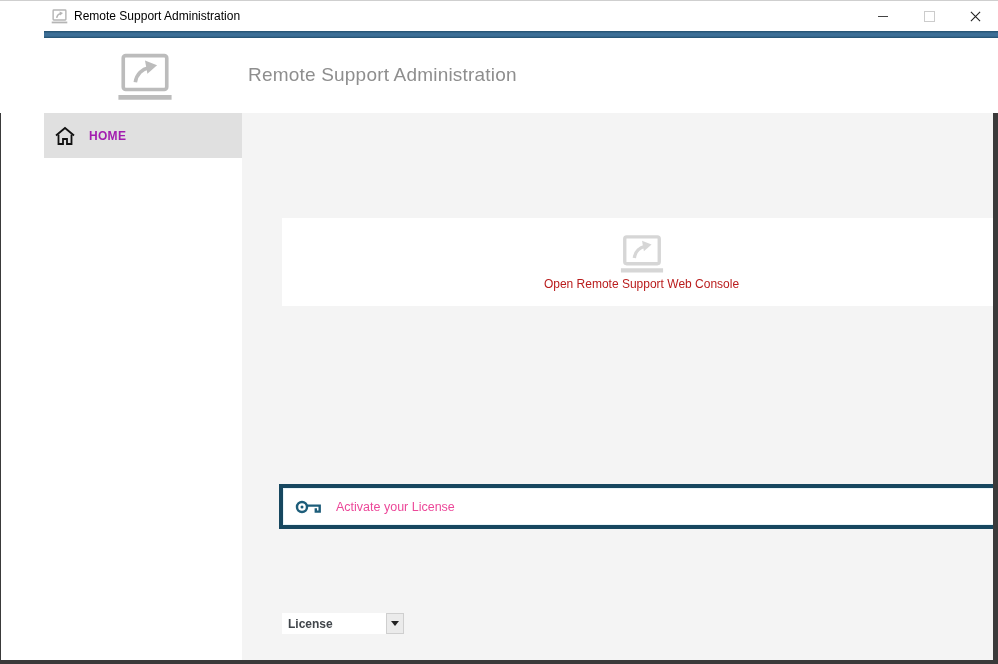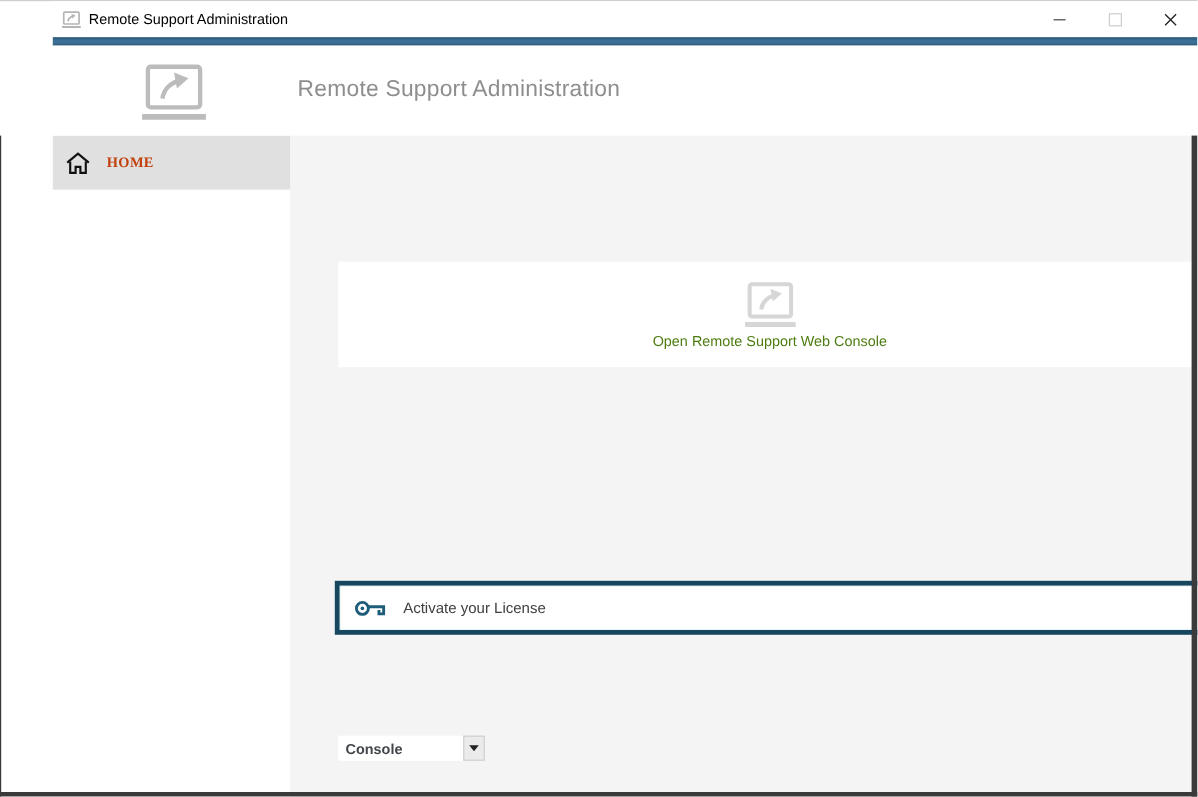--- a/index.html
+++ b/index.html
@@ -22,37 +22,37 @@
   
   .header{height:75px;background:#fff;position:relative;}
   .header .logo{position:absolute;left:72px;top:14px;width:58px;height:48px;color:#bcbcbc;}
   .header .page-title{position:absolute;left:204px;top:26px;font-size:19px;color:#8e8e8e;letter-spacing:.2px;}
   
   .body{display:flex;height:552px;}
   .sidebar{width:198px;background:#fff;flex:0 0 auto;}
   .nav-item{height:45px;display:flex;align-items:center;padding-left:10px;cursor:default;}
   .nav-item.selected{background:#e0e0e0;}
   .nav-item .nav-icon{width:22px;height:20px;color:#111;flex:0 0 auto;}
-  .nav-item .nav-label{margin-left:13px;font-size:12px;font-weight:bold;color:#c2410c;letter-spacing:.3px;font-family:Liberation Serif, serif;}
+  .nav-item .nav-label{margin-left:13px;font-size:12px;font-weight:bold;color:#a21caf;letter-spacing:.3px;}
   .main{flex:1;background:#f4f4f4;position:relative;}
   
   .console-card{
     position:absolute;left:40px;top:105px;width:719px;height:88px;background:#fff;
     display:flex;flex-direction:column;align-items:center;justify-content:center;cursor:pointer;
   }
   .console-card .card-icon{width:46px;height:38px;color:#d6d6d6;}
-  .console-card .card-label{margin-top:5px;font-size:12px;color:#4d7c0f;}
+  .console-card .card-label{margin-top:5px;font-size:12px;color:#b91c1c;}
   
   .activate-btn{
     position:absolute;left:37px;top:371px;width:733px;height:45px;box-sizing:border-box;
     background:#fff;border:4px solid #17475f;display:flex;align-items:center;
     padding-left:12px;cursor:pointer;box-shadow:inset 0 0 0 1px #e7f4f8;
   }
   .activate-btn .key-icon{width:27px;height:20px;color:#1d5d7a;flex:0 0 auto;}
-  .activate-btn .btn-label{margin-left:14px;font-size:12.5px;color:#404040;}
+  .activate-btn .btn-label{margin-left:14px;font-size:12.5px;color:#ec4899;}
   
   .lang-select{position:absolute;left:40px;top:500px;width:122px;height:21px;display:flex;}
   .lang-field{flex:1;background:#fff;display:flex;align-items:center;padding-left:6px;
     font-size:12px;font-weight:bold;color:#41464b;}
   .lang-arrow-btn{width:18px;background:#ebebeb;border:1px solid #cfcfcf;box-sizing:border-box;
     display:flex;align-items:center;justify-content:center;}
   .lang-arrow-btn .tri{width:0;height:0;border-left:4px solid transparent;
     border-right:4px solid transparent;border-top:5px solid #222;}
   
   .frame-right{position:absolute;right:0;top:112px;width:5px;height:552px;background:#3a3a3a;z-index:5;}
@@ -137,21 +137,21 @@
           <svg viewBox="0 0 27 20" fill="none" stroke="currentColor">
             <circle cx="7" cy="10" r="5" stroke-width="2.4"></circle>
             <circle cx="7" cy="10" r="1.5" fill="currentColor" stroke="none"></circle>
             <path d="M12.5 8.6 H24.7 V14.6 H20.8 V11.3" stroke-width="2.4"></path>
           </svg>
         </span>
         <span class="btn-label">Activate your License</span>
       </div>
 
       <div class="lang-select">
-        <div class="lang-field">Console</div>
+        <div class="lang-field">License</div>
         <div class="lang-arrow-btn">
           <span class="tri"></span>
         </div>
       </div>
 
     </div>
   </div>
 
   <div class="frame-left"></div>
   <div class="frame-right"></div>

